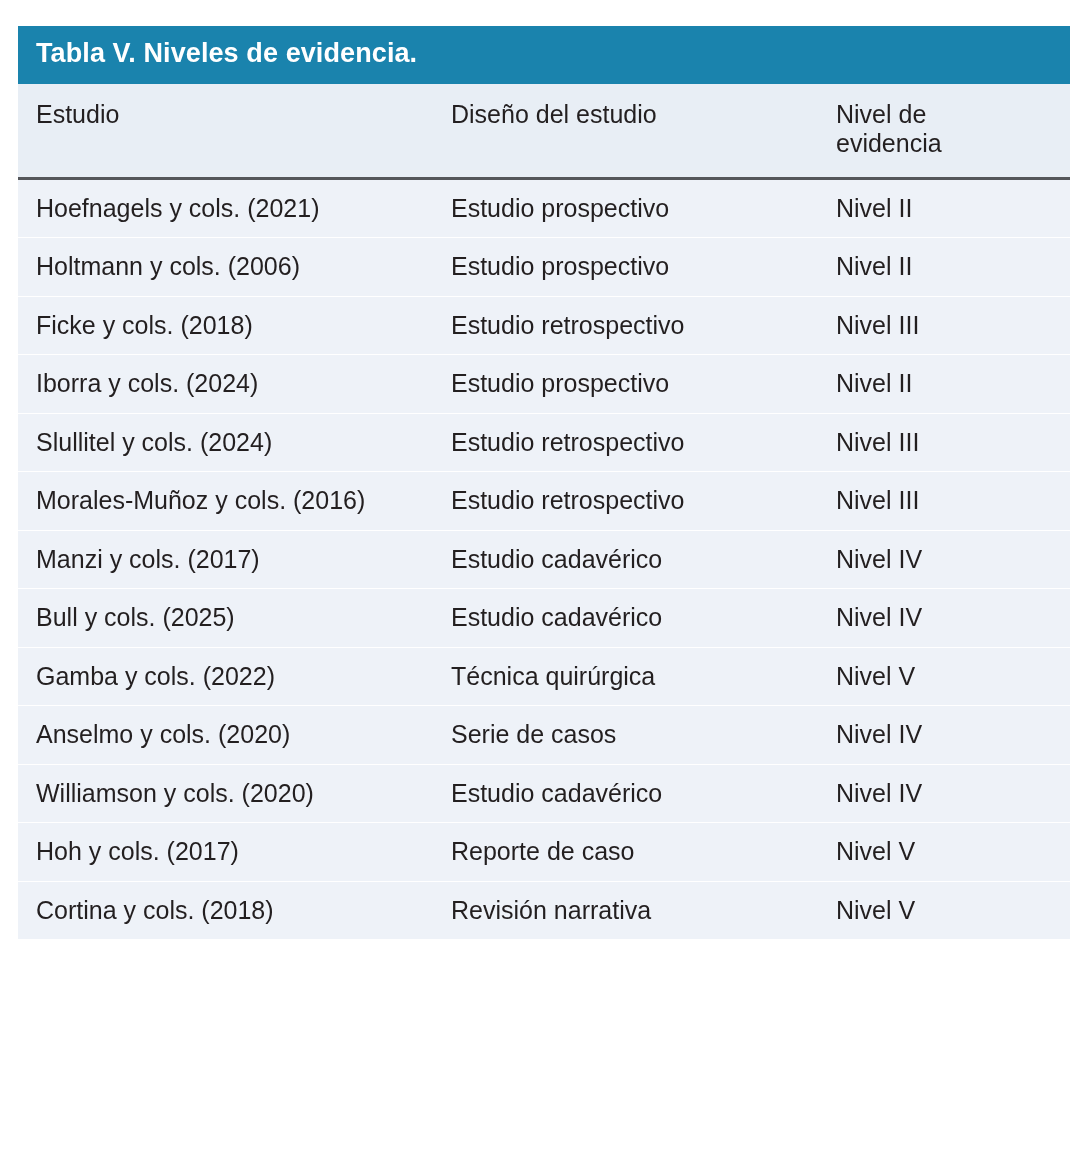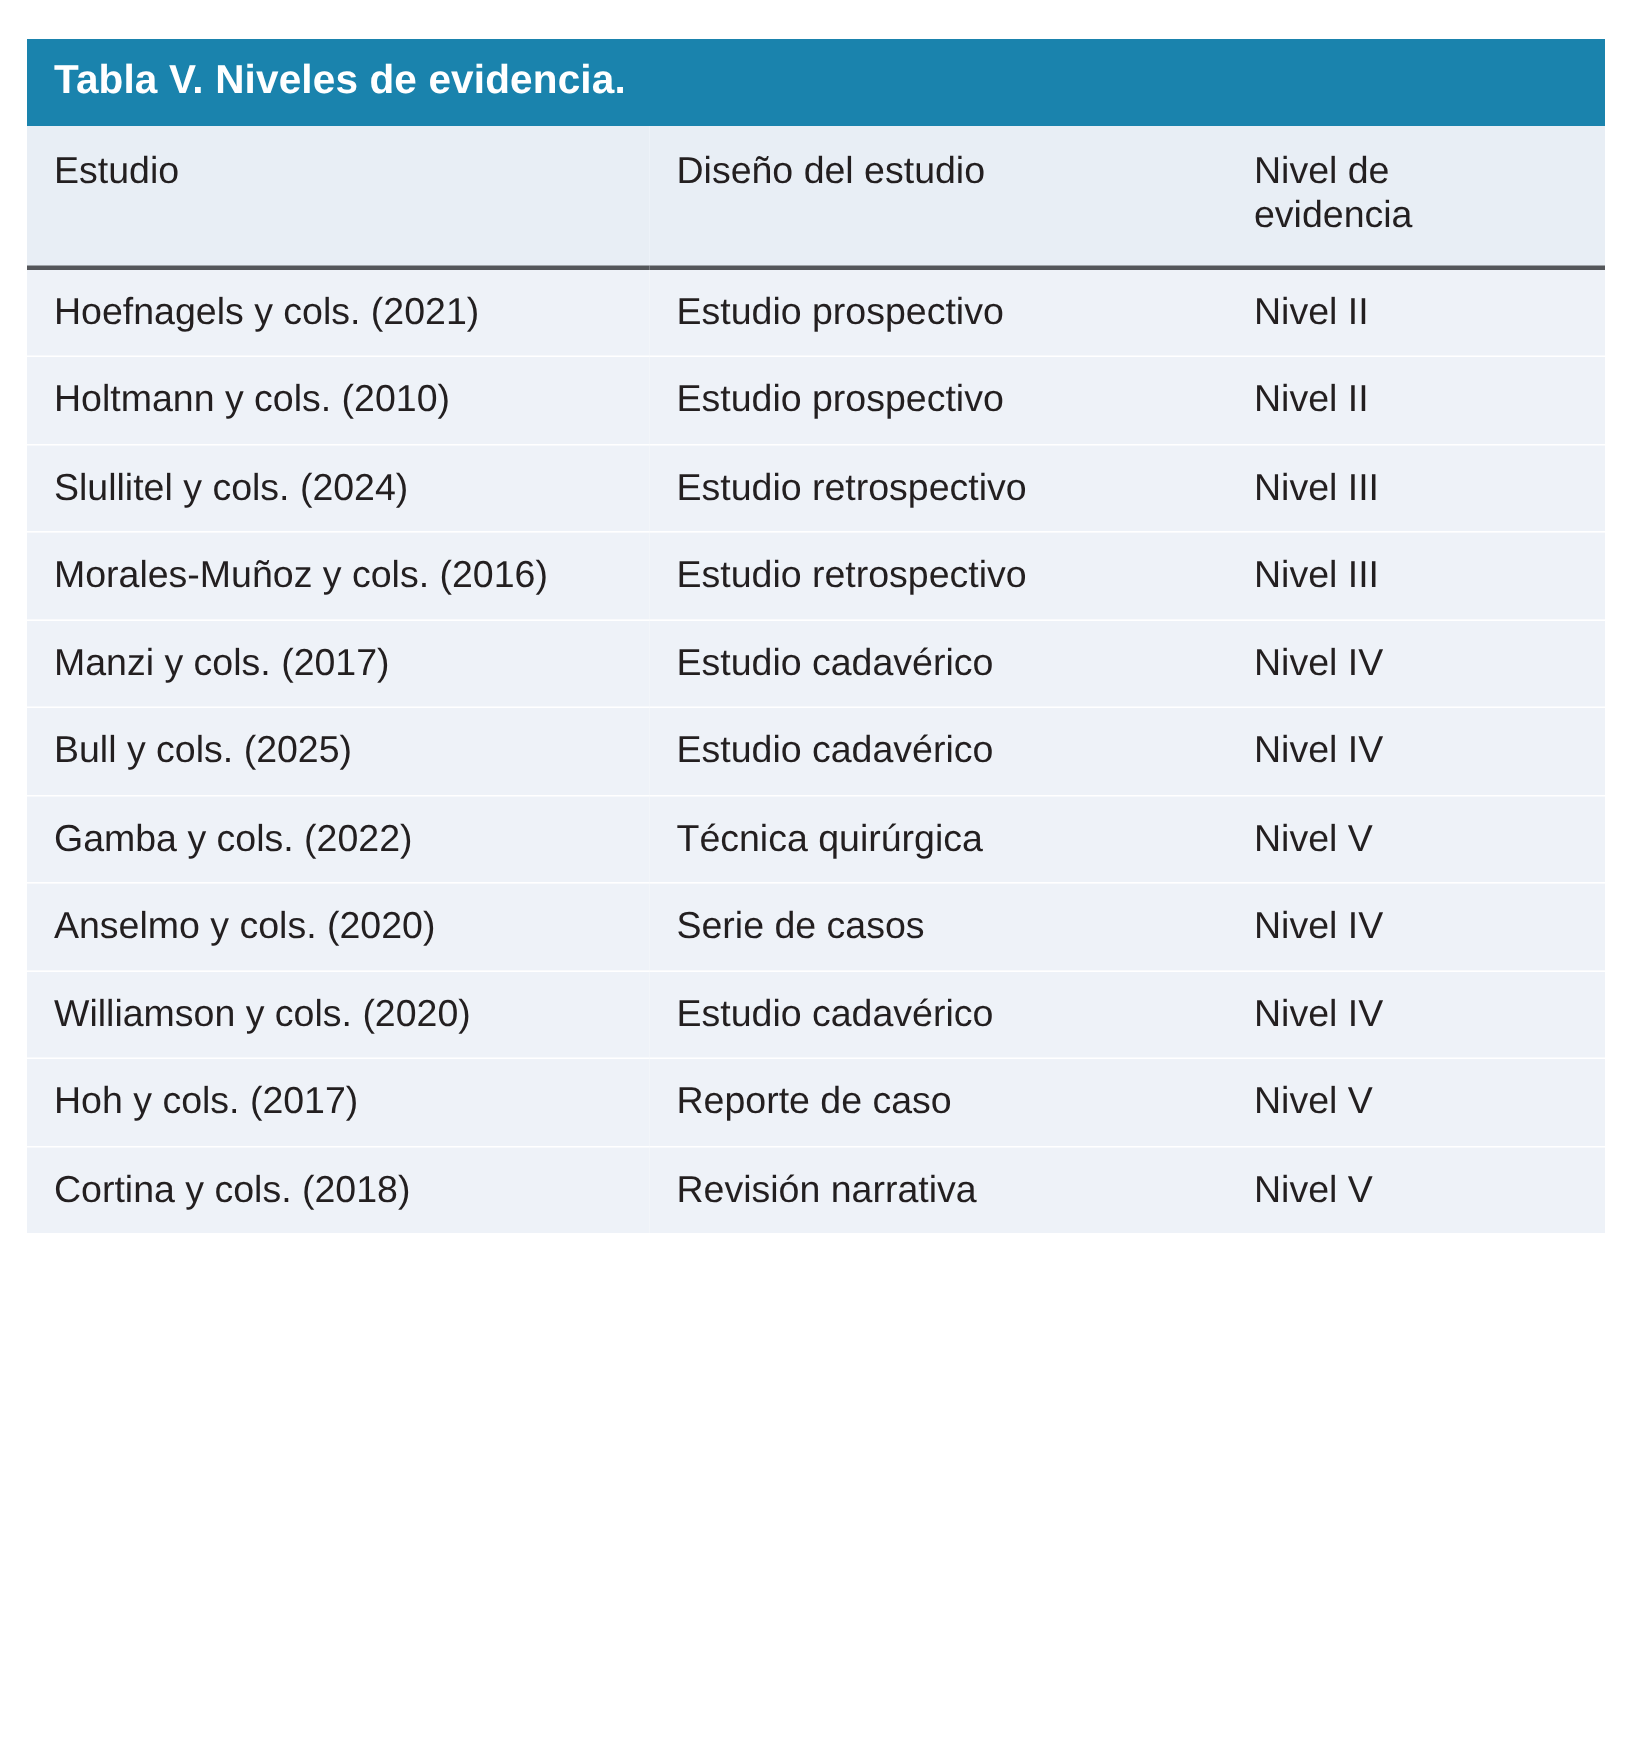--- a/index.html
+++ b/index.html
@@ -121,21 +121,43 @@
           </td>
         <td>
             <div class="cell-text">Estudio prospectivo</div>
           </td>
         <td>
             <div class="cell-text">Nivel II</div>
           </td>
       </tr>
       <tr>
         <td>
-            <div class="cell-text">Holtmann y cols. (2010)</div>
+            <div class="cell-text">Holtmann y cols. (2006)</div>
+          </td>
+        <td>
+            <div class="cell-text">Estudio prospectivo</div>
+          </td>
+        <td>
+            <div class="cell-text">Nivel II</div>
+          </td>
+      </tr>
+      <tr>
+        <td>
+            <div class="cell-text">Ficke y cols. (2018)</div>
+          </td>
+        <td>
+            <div class="cell-text">Estudio retrospectivo</div>
+          </td>
+        <td>
+            <div class="cell-text">Nivel III</div>
+          </td>
+      </tr>
+      <tr>
+        <td>
+            <div class="cell-text">Iborra y cols. (2024)</div>
           </td>
         <td>
             <div class="cell-text">Estudio prospectivo</div>
           </td>
         <td>
             <div class="cell-text">Nivel II</div>
           </td>
       </tr>
       <tr>
         <td>

